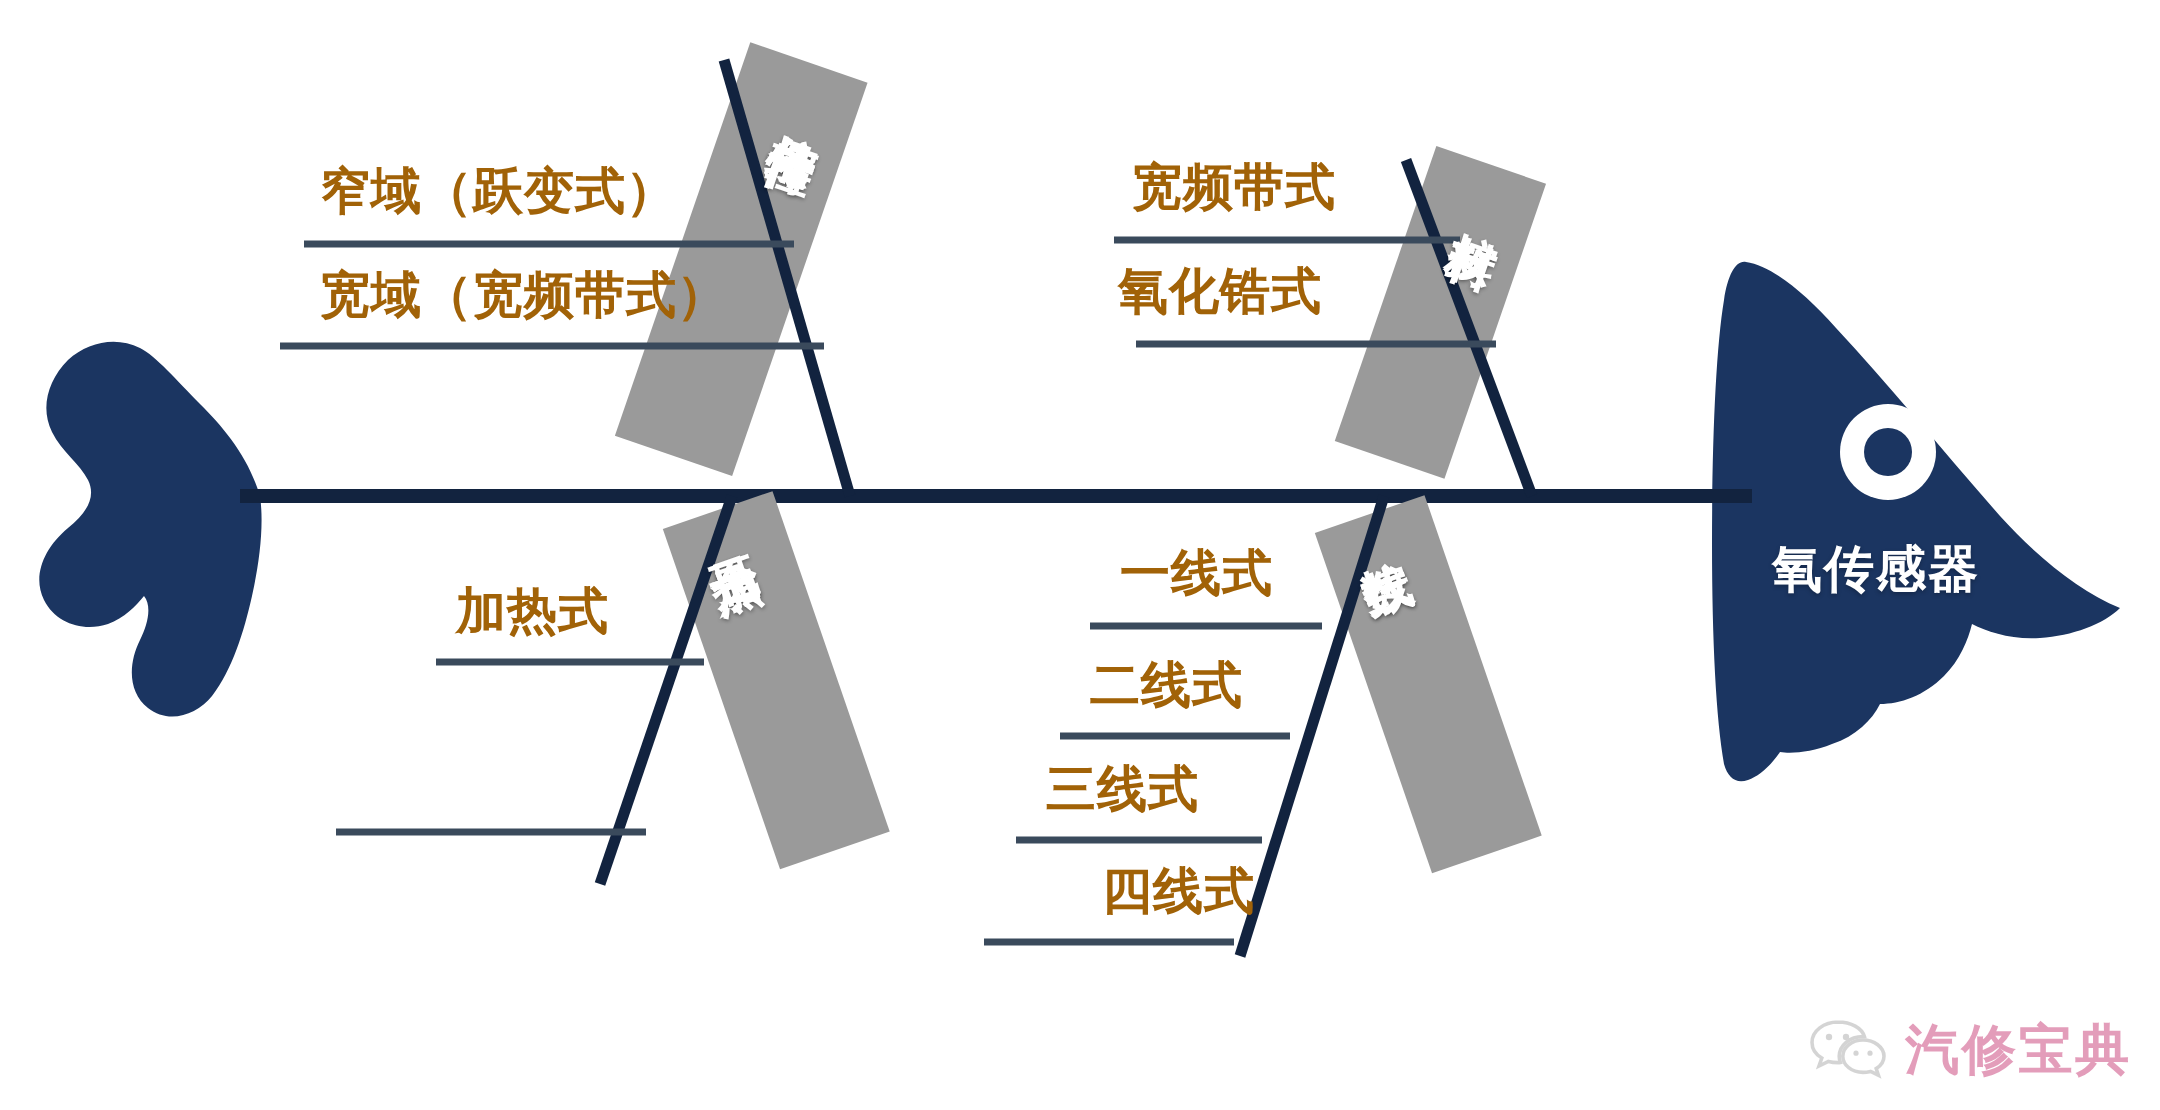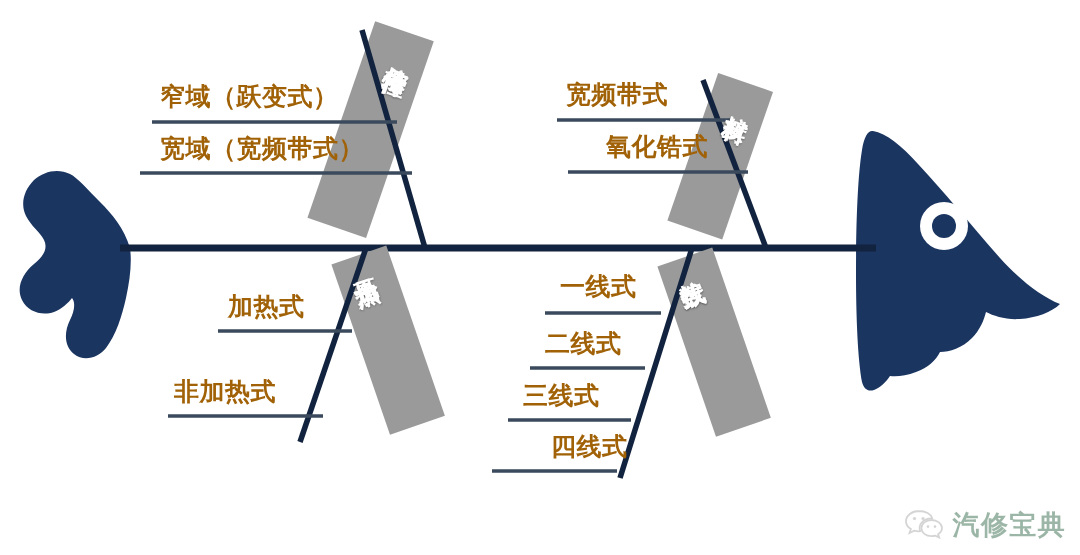--- a/index.html
+++ b/index.html
@@ -64,21 +64,21 @@
     right: 14px;
     bottom: 12px;
     display: flex;
     align-items: center;
     gap: 9px;
     opacity: 0.42;
   }
   #watermark .wm-text {
     font-size: 27px;
     font-weight: 700;
-    color: #14532d;
+    color: #be185d;
     letter-spacing: 0.05em;
     white-space: nowrap;
   }
 </style>
 </head>
 <body>
 
 <div id="stage">
 
   <svg class="layer" viewBox="0 0 1080 555">
@@ -146,29 +146,29 @@
 
     <line x1="218" y1="331" x2="352" y2="331" stroke="#3a4a5c" stroke-width="3.5"></line>
     <line x1="168" y1="416" x2="323" y2="416" stroke="#3a4a5c" stroke-width="3.5"></line>
 
     <line x1="545" y1="313" x2="661" y2="313" stroke="#3a4a5c" stroke-width="3.5"></line>
     <line x1="530" y1="368" x2="645" y2="368" stroke="#3a4a5c" stroke-width="3.5"></line>
     <line x1="508" y1="420" x2="631" y2="420" stroke="#3a4a5c" stroke-width="3.5"></line>
     <line x1="492" y1="471" x2="617" y2="471" stroke="#3a4a5c" stroke-width="3.5"></line>
   </svg>
 
+  <div class="head-label" style="left:886px; top:268px;">氧传感器</div>
 
   <div class="label leaf-label" style="left:160px; top:84px;">窄域（跃变式）</div>
   <div class="label leaf-label" style="left:160px; top:136px;">宽域（宽频带式）</div>
 
   <div class="label leaf-label" style="left:566px; top:82px;">宽频带式</div>
-  <div class="label leaf-label" style="left:606px; top:134px;">氧化锆式</div>
+  <div class="label leaf-label" style="left:559px; top:134px;">氧化锆式</div>
 
   <div class="label leaf-label" style="left:228px; top:294px;">加热式</div>
-  <div class="label leaf-label" style="left:174px; top:379px;">非加热式</div>
 
   <div class="label leaf-label" style="left:560px; top:276px;font-family:Liberation Mono, monospace;">一线式</div>
   <div class="label leaf-label" style="left:545px; top:331px;font-family:Liberation Serif, serif;">二线式</div>
   <div class="label leaf-label" style="left:523px; top:383px;">三线式</div>
   <div class="label leaf-label" style="left:507px; top:434px;margin-left:44px;">四线式</div>
 
   <div class="label cat-label" style="left:394px; top:46px; transform: rotate(19deg);">
     <span class="v">按信号特性</span>
   </div>
 

